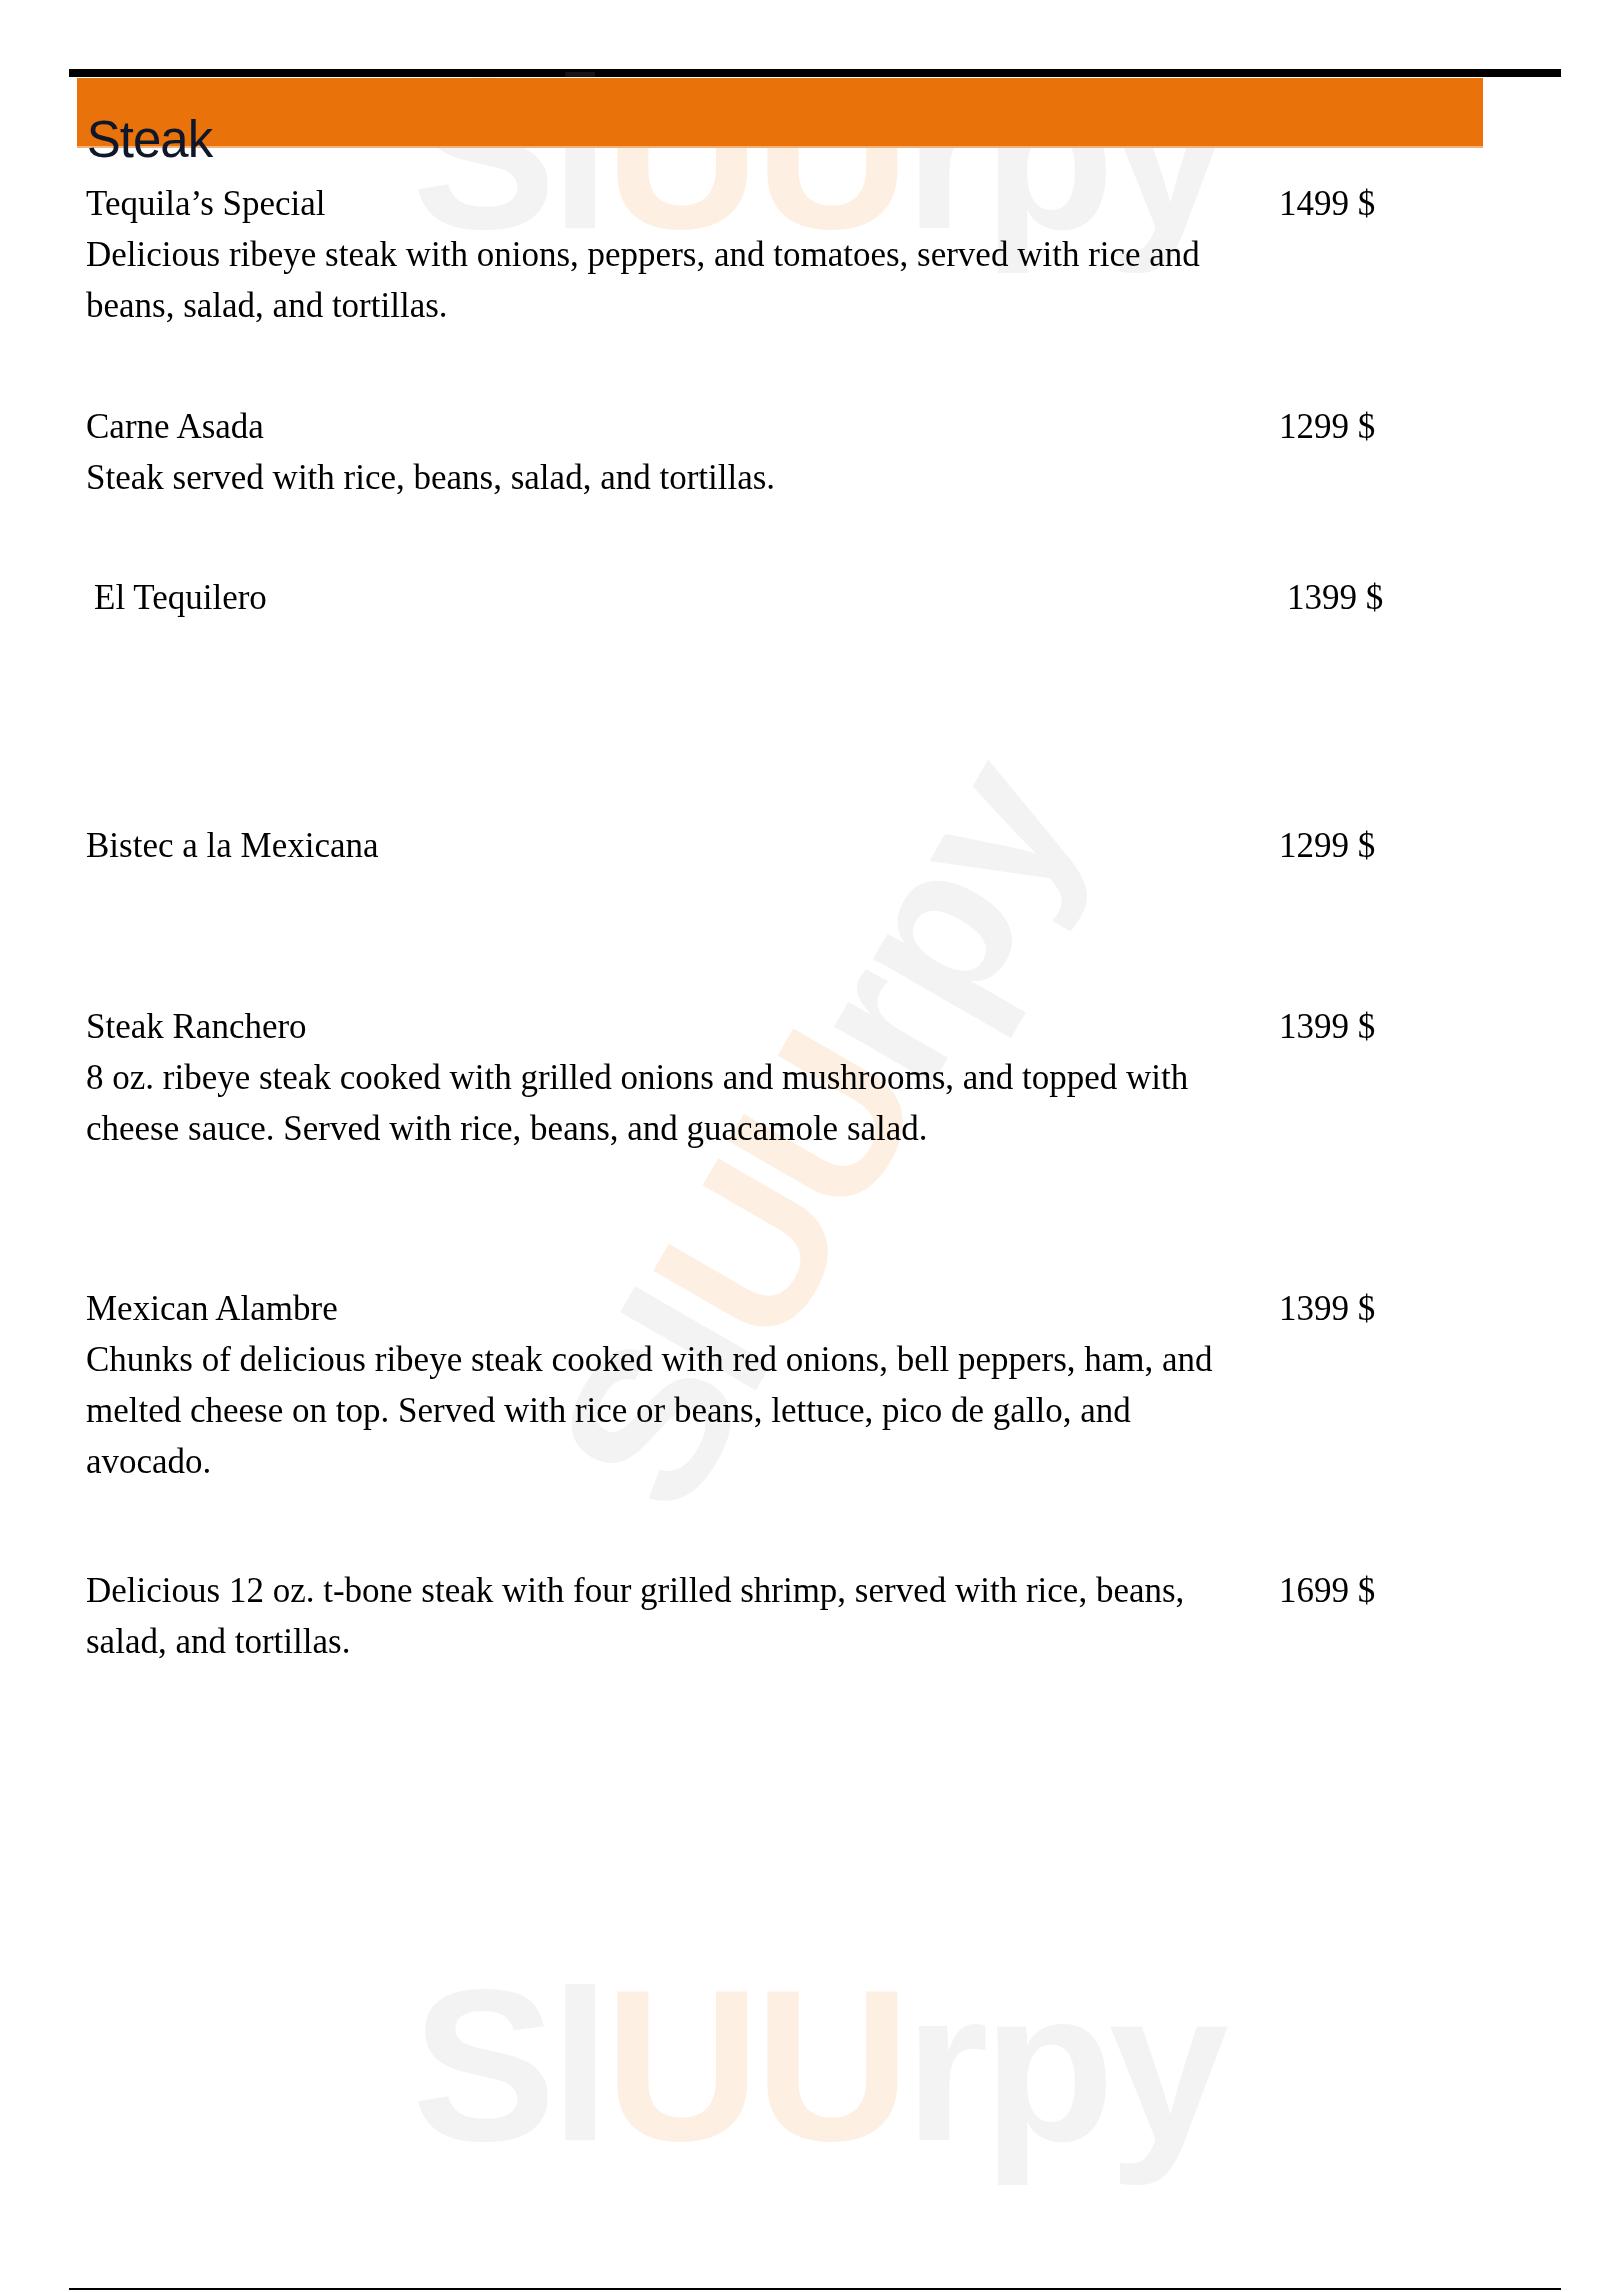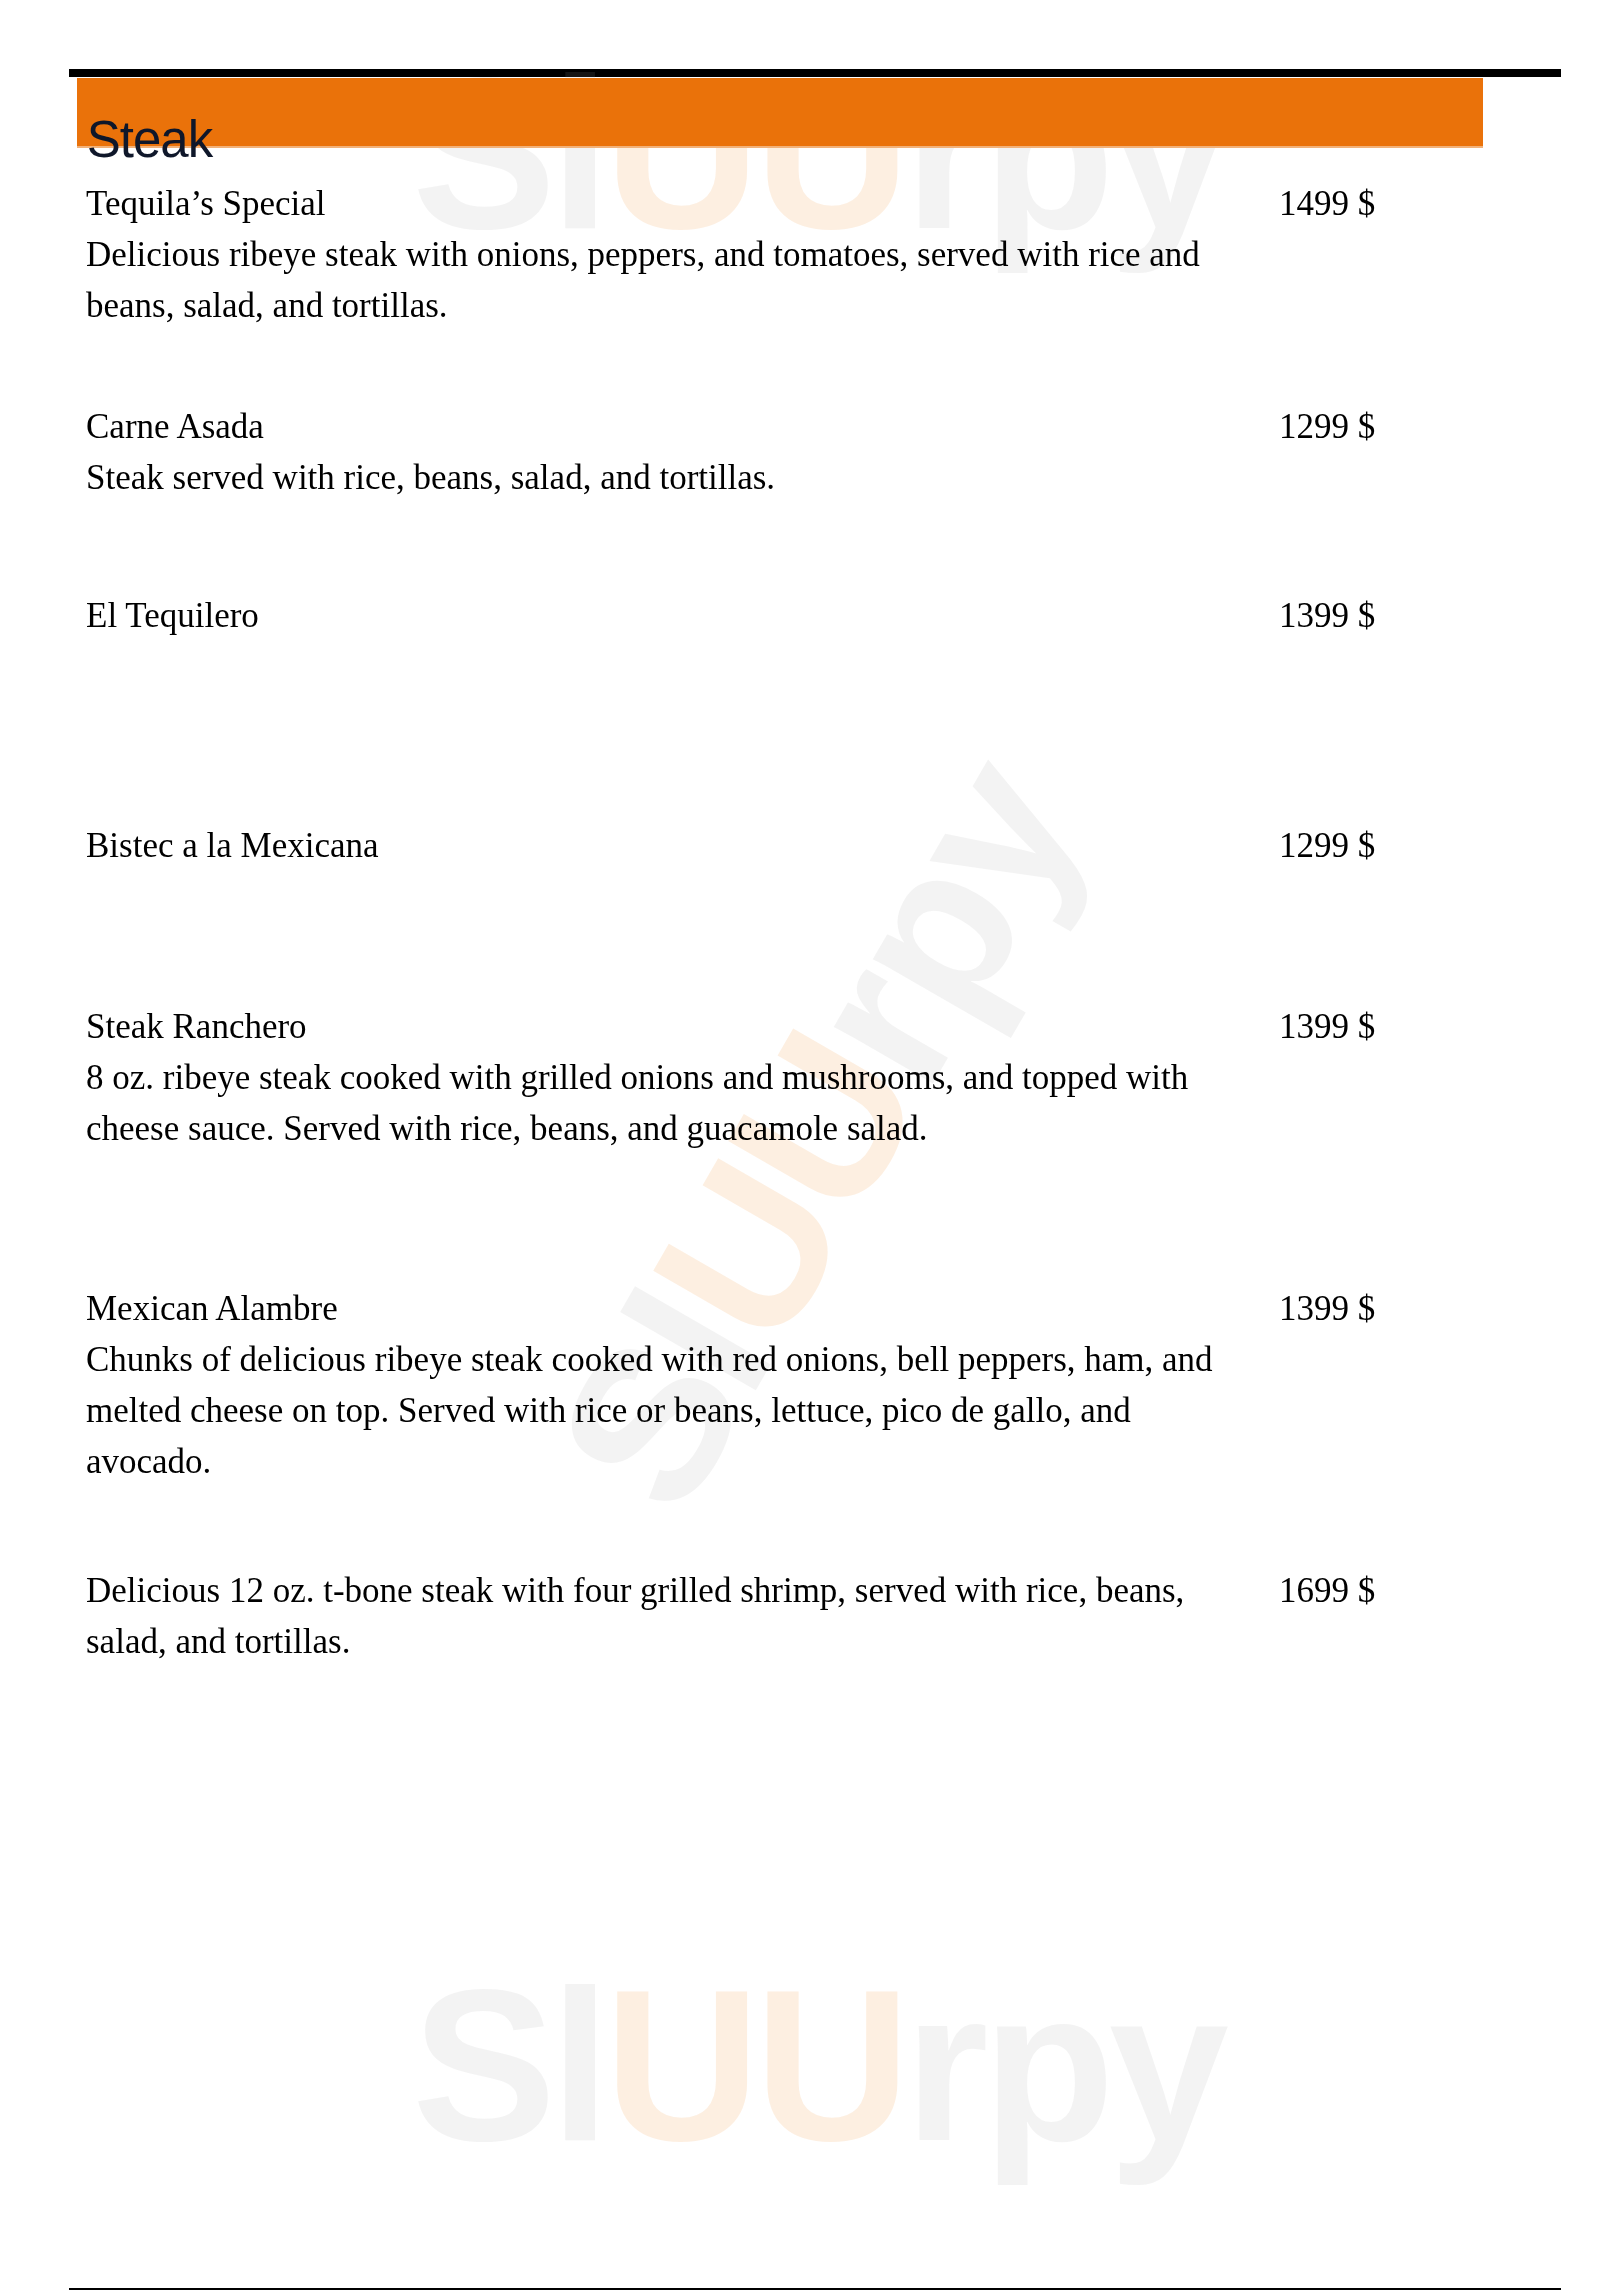--- a/index.html
+++ b/index.html
@@ -33,21 +33,21 @@
   <span class="desc">Delicious ribeye steak with onions, peppers, and tomatoes, served with rice and beans, salad, and tortillas.</span>
   <span class="price">1499 $</span>
 </div>
 
 <div class="item" style="top:390px;margin-top:11px;">
   <span class="name">Carne Asada</span>
   <span class="desc">Steak served with rice, beans, salad, and tortillas.</span>
   <span class="price">1299 $</span>
 </div>
 
-<div class="item" style="top:590px;">
+<div class="item" style="top:572px;margin-left:8px;">
   <span class="name">El Tequilero</span>
   <span class="price">1399 $</span>
 </div>
 
 <div class="item" style="top:820px;">
   <span class="name">Bistec a la Mexicana</span>
   <span class="price">1299 $</span>
 </div>
 
 <div class="item" style="top:1001px;">

